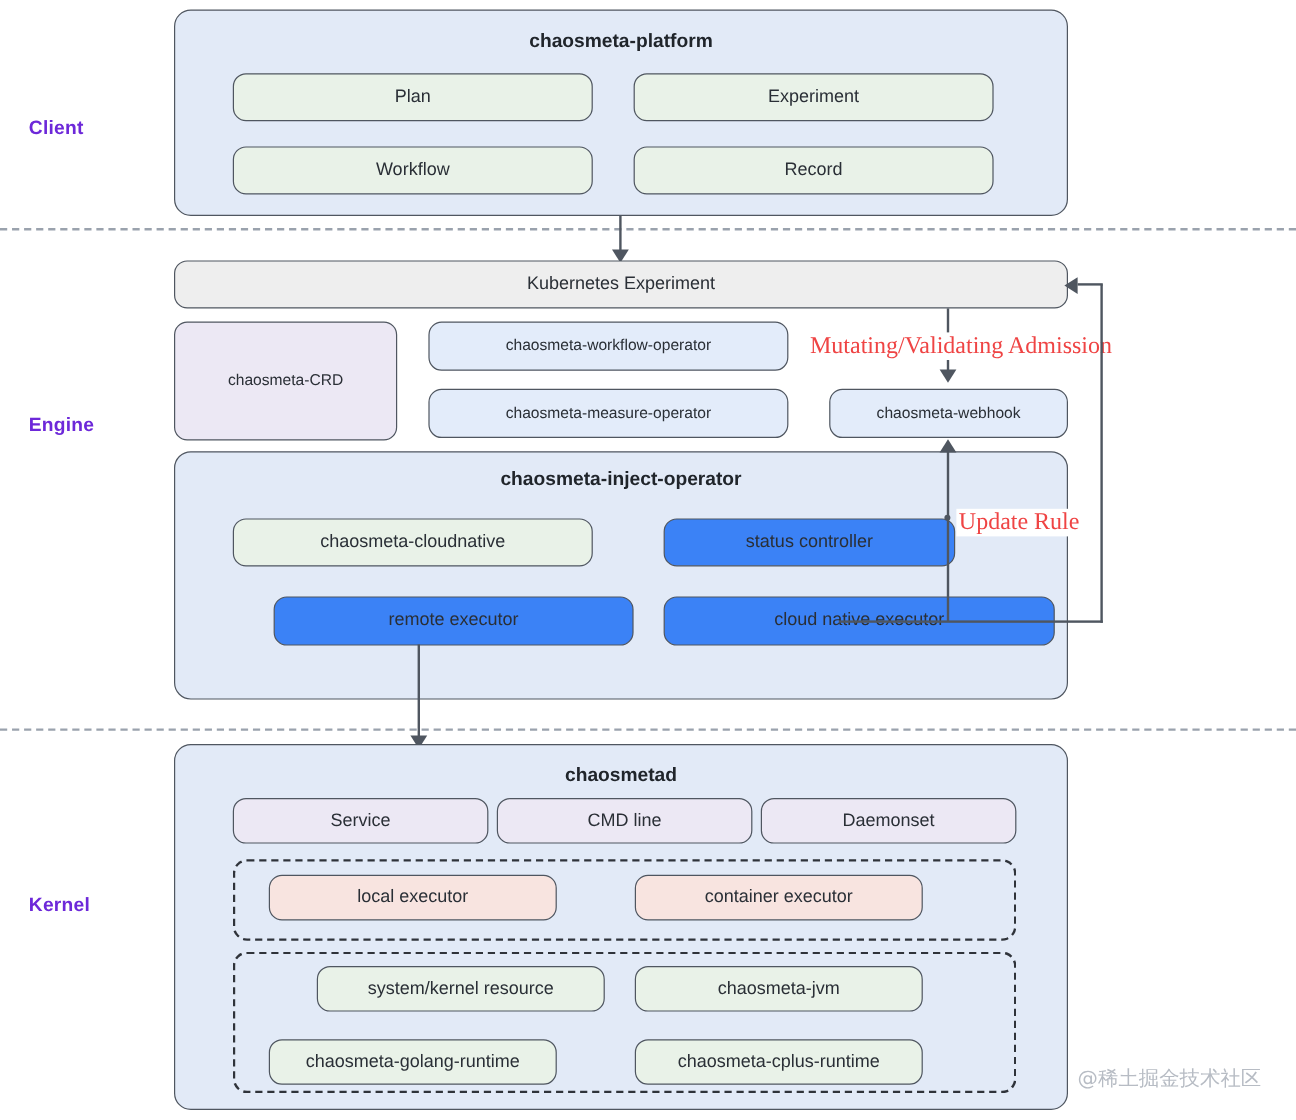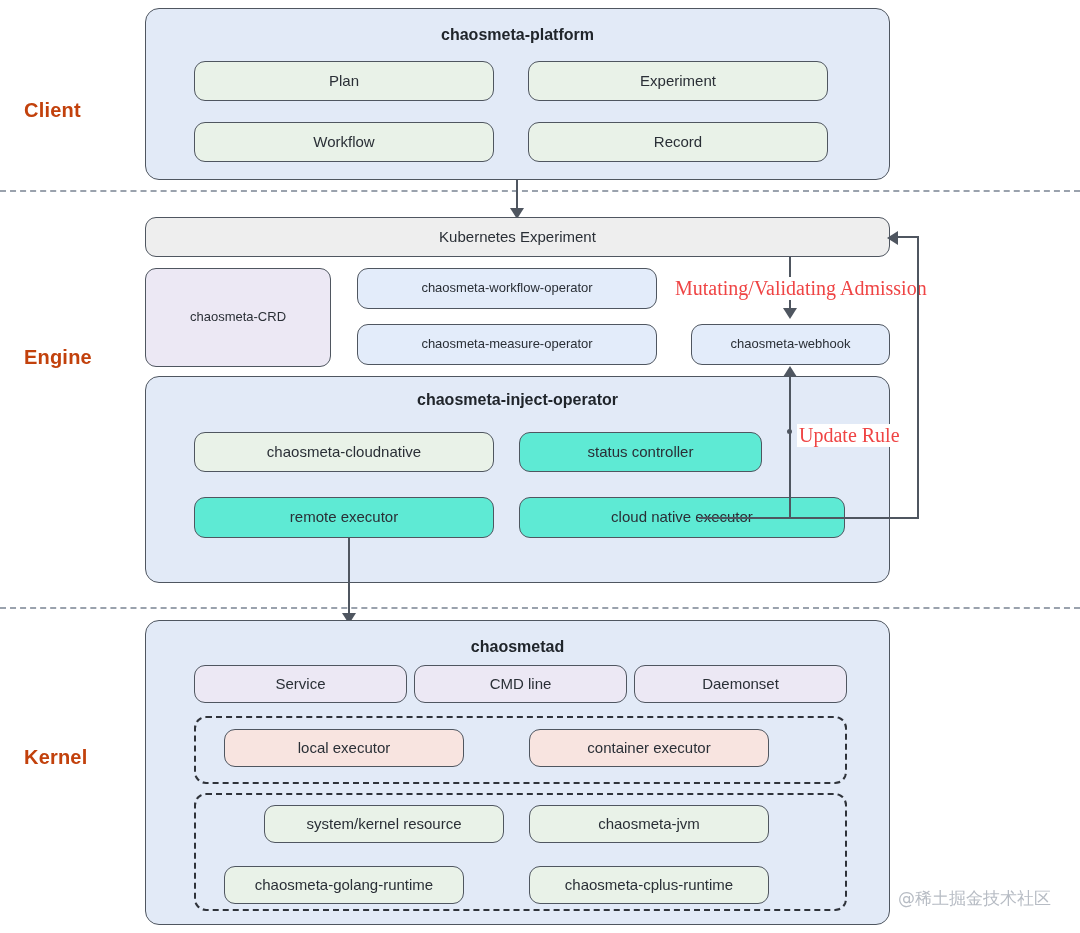--- a/index.html
+++ b/index.html
@@ -14,21 +14,21 @@
 
   
   .divider {
     position: absolute; left: 0; width: 1080px; height: 0;
     border-top: 2px dashed #9aa2ad;
   }
 
   
   .layer-label {
     position: absolute;
-    font-weight: bold; font-size: 20px; color: #c2410c;
+    font-weight: bold; font-size: 16px; color: #6d28d9;
     letter-spacing: .2px;
     white-space: nowrap;
   }
 
   
   .container {
     position: absolute;
     border: 1.6px solid #4f5660;
     border-radius: 14px;
     background: #e2eaf7;
@@ -45,21 +45,21 @@
     border-radius: 11px;
     display: flex; align-items: center; justify-content: center;
     font-size: 15px; color: #2a2f36;
     text-align: center; line-height: 1.1;
     white-space: nowrap;
   }
   .node.bold { font-weight: normal; font-size: 13px; }
 
   
   .f-green   { background: #e9f2e8; }
-  .f-yellow  { background: #5eead4; }
+  .f-yellow  { background: #3b82f6; margin-left: 34px; }
   .f-lblue   { background: #e3ecfa; }
   .f-purple  { background: #ece8f4; }
   .f-pink    { background: #f8e4e0; }
   .f-grey    { background: #eeeeee; }
   .f-panel   { background: #e2eaf7; }
 
   .dashgroup {
     position: absolute;
     border: 2px dashed #2f333a;
     border-radius: 12px;

